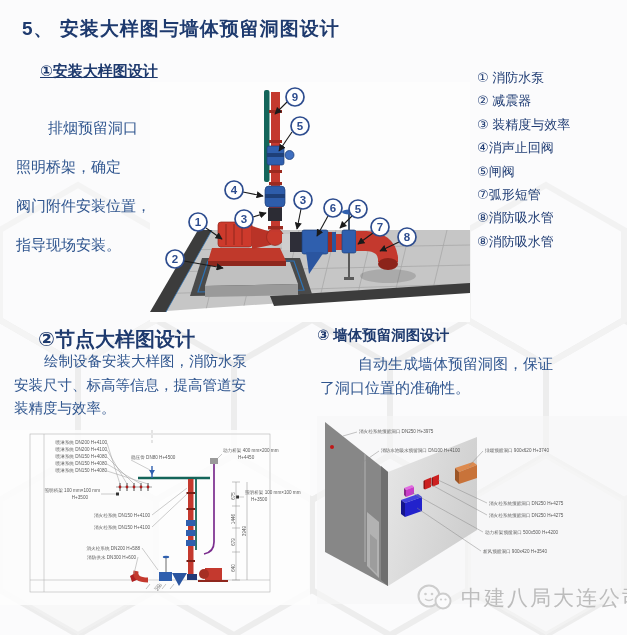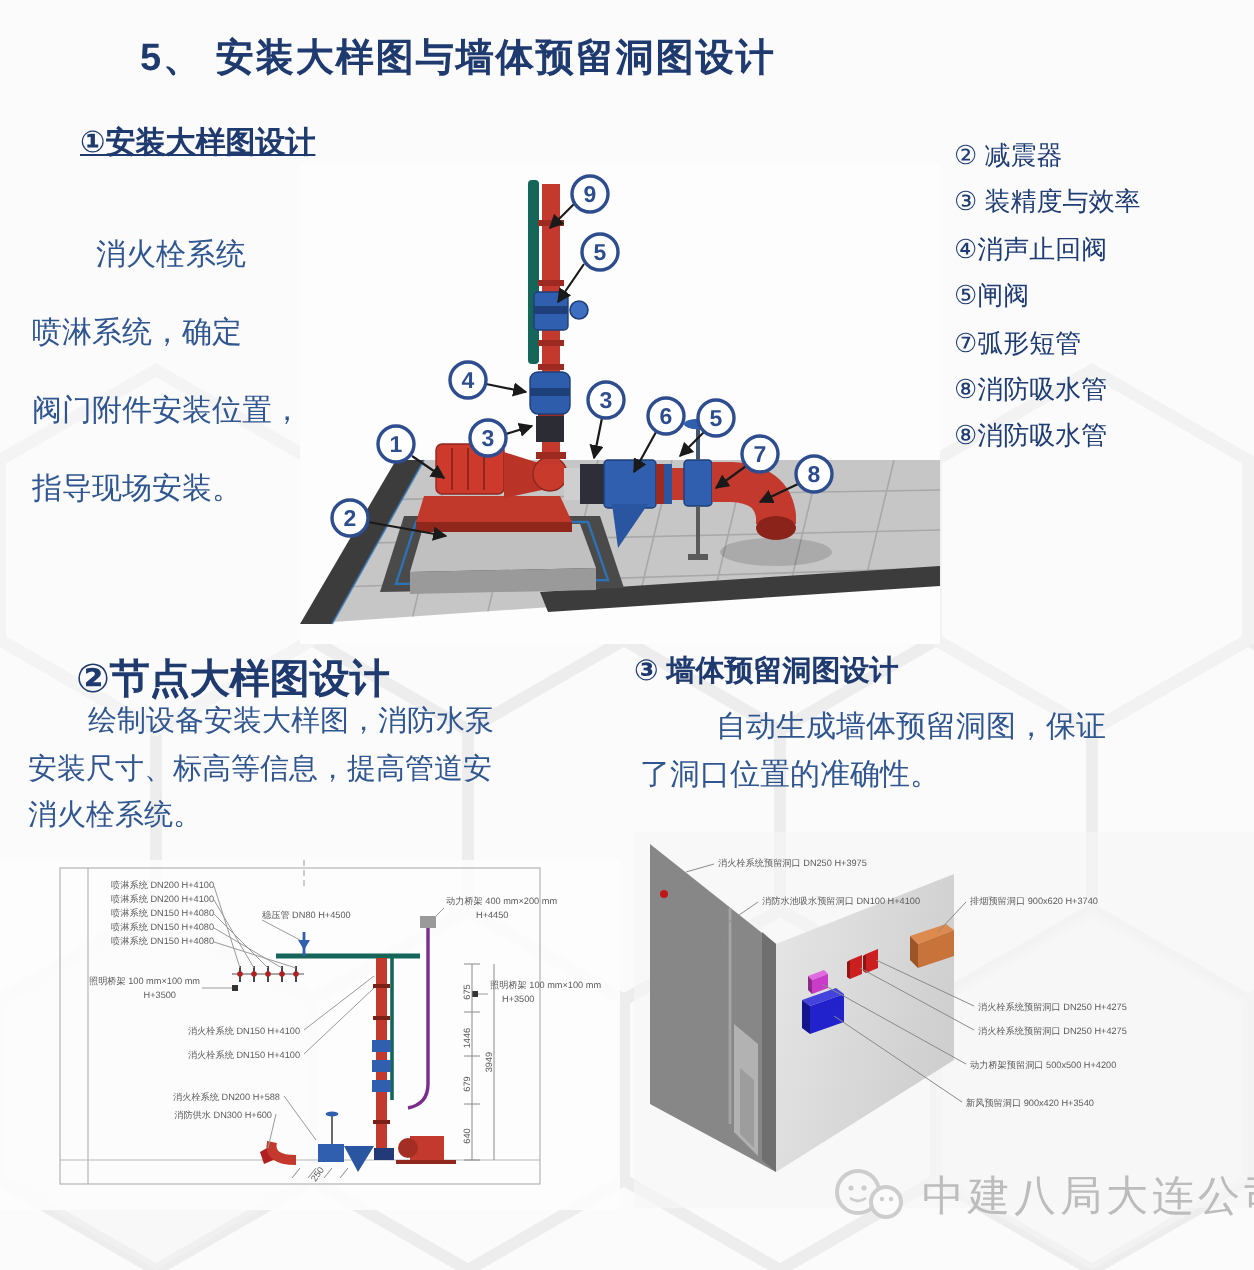--- a/index.html
+++ b/index.html
@@ -4,21 +4,21 @@
 <style>
   html,body{margin:0;padding:0;}
   body{
     width:627px;height:635px;position:relative;overflow:hidden;
     background:#fbfbfc;
     font-family:"Liberation Sans","DejaVu Sans",sans-serif;
   }
   .bg{position:absolute;left:0;top:0;z-index:0;pointer-events:none;}
   .layer{position:absolute;z-index:1;}
   .title{
-    left:22px;top:16px;font-size:19px;font-weight:bold;color:#1e3a6e;letter-spacing:1px;margin-left:48px;
+    left:22px;top:16px;font-size:19px;font-weight:bold;color:#1e3a6e;letter-spacing:1px;
   }
   .h-sub{font-size:15px;font-weight:bold;color:#1e3a6e;}
   .h1{left:40px;top:62px;text-decoration:underline;}
   .h2{left:38px;top:326px;font-size:20px;}
   .h3{left:317px;top:326px;font-size:14.5px;text-align:right;}
   .para{color:#30568f;}
   .para1{left:16px;top:108px;width:180px;font-size:15px;line-height:39px;}
   .para1 .ln1{padding-left:32px;}
   .para2{left:14px;top:350px;width:306px;font-size:14.5px;line-height:23.5px;}
   .para2 .ln1{padding-left:30px;}
@@ -57,27 +57,28 @@
     <polygon points="78,185 156,230 156,320 78,365 0,320 0,230" stroke="#f4f4f4"></polygon>
   </g>
   <polygon points="546,455 624,500 624,590 546,635 468,590 468,500" fill="#f5f5f5" opacity="0.55"></polygon>
   <polygon points="78,455 156,500 156,590 78,635 0,590 0,500" fill="#f5f5f5" opacity="0.45"></polygon>
 </svg>
 
 <div class="layer title">5、 安装大样图与墙体预留洞图设计</div>
 
 <div class="layer h-sub h1">①安装大样图设计</div>
 <div class="layer para para1">
-  <div class="ln1">消火栓系统</div>
-  <div>喷淋系统，确定</div>
+  <div class="ln1">排烟预留洞口</div>
+  <div>照明桥架，确定</div>
   <div>阀门附件安装位置，</div>
   <div>指导现场安装。</div>
 </div>
 
 <div class="layer legend">
+  <div>① 消防水泵</div>
   <div>② 减震器</div>
   <div>③ 装精度与效率</div>
   <div>④消声止回阀</div>
   <div>⑤闸阀</div>
   <div>⑦弧形短管</div>
   <div>⑧消防吸水管</div>
   <div>⑧消防吸水管</div>
 </div>
 
 <svg class="figure fig-pump" viewBox="0 0 320 240">
@@ -234,21 +235,21 @@
         <circle cx="257" cy="155" r="9" fill="#fff" stroke="#2e4d8f" stroke-width="1.7"></circle>
         <text class="callout-num" x="257" y="159" text-anchor="middle">8</text>
       </g>
   </g>
 </svg>
 
 <div class="layer h-sub h2">②节点大样图设计</div>
 <div class="layer para para2">
   <div class="ln1">绘制设备安装大样图，消防水泵</div>
   <div>安装尺寸、标高等信息，提高管道安</div>
-  <div>消火栓系统。</div>
+  <div>装精度与效率。</div>
 </div>
 
 <div class="layer h-sub h3">③ 墙体预留洞图设计</div>
 <div class="layer para para3">
   <div class="ln1">自动生成墙体预留洞图，保证</div>
   <div>了洞口位置的准确性。</div>
 </div>
 
 <svg class="figure fig-cad" viewBox="0 0 310 175">
   <rect x="0" y="0" width="310" height="175" fill="#fdfdfd" opacity="0.85"></rect>

